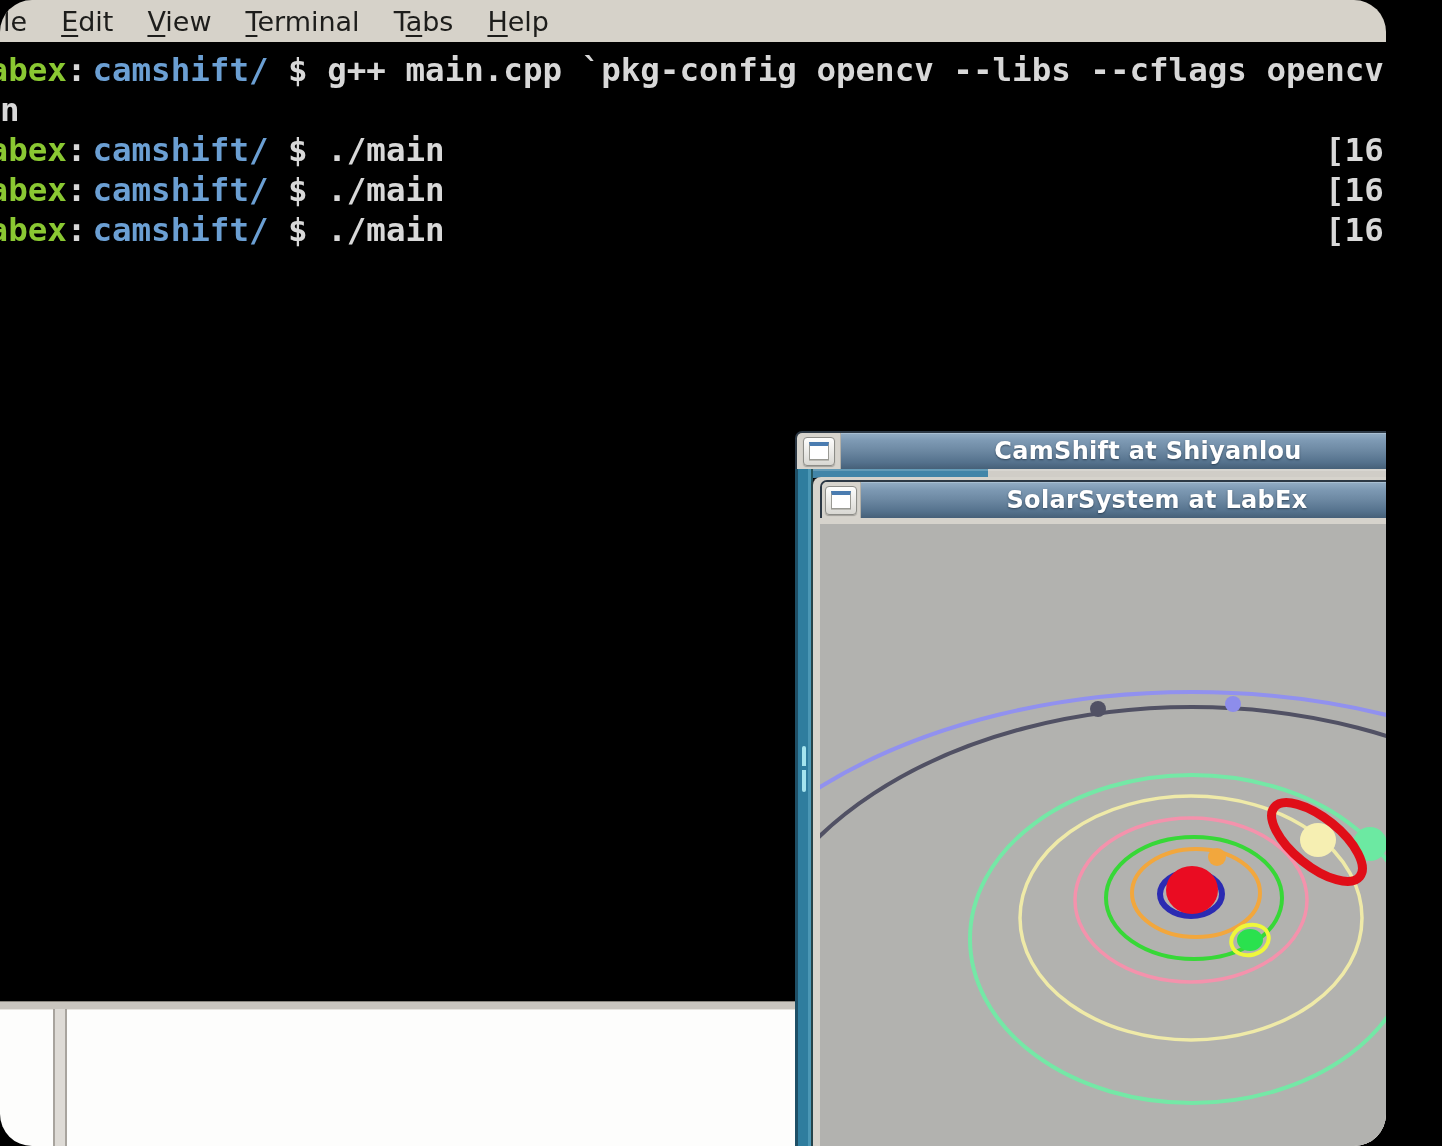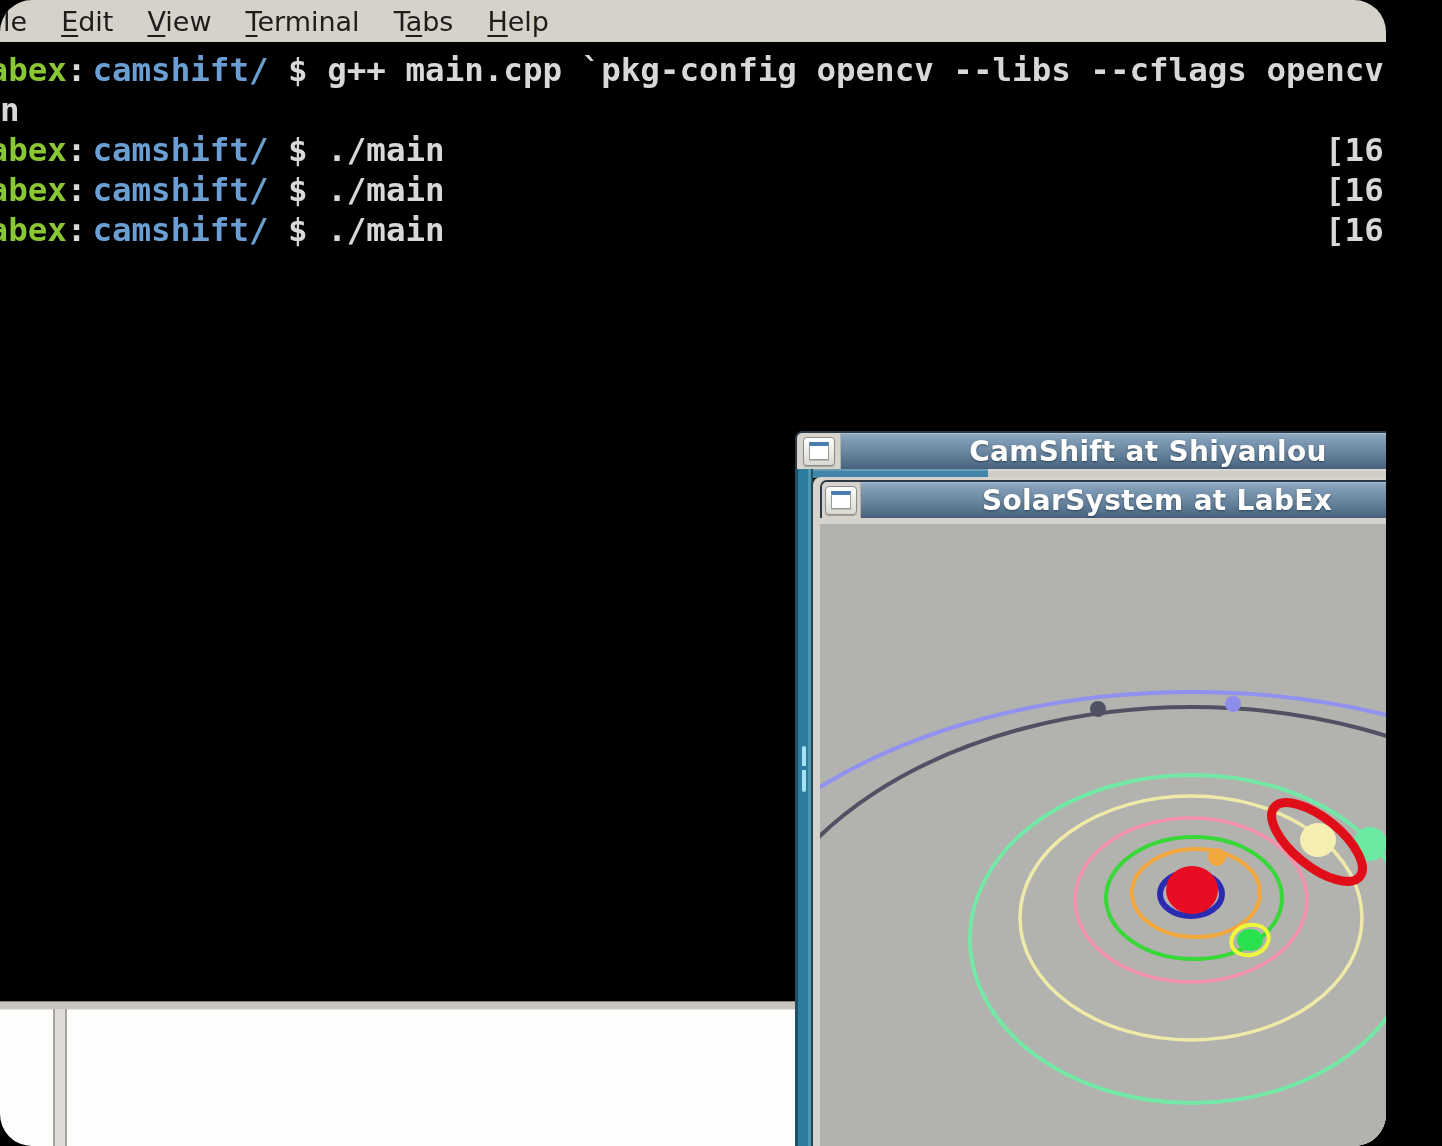--- a/index.html
+++ b/index.html
@@ -58,21 +58,21 @@
   .btn-zone {
     width:43px; background:#d7d4cd; display:flex; align-items:center; justify-content:center;
     border-right:1px solid #b4b1a9;
   }
   .tb-gradient {
     flex:1; display:flex; align-items:center; justify-content:center;
     background:linear-gradient(180deg,#94aec5 0%,#7e9ab4 20%,#6d89a3 48%,#54718c 82%,#466078 100%);
     box-shadow:inset 0 1px 0 #a9bfd2;
   }
   .tb-title {
-    color:#fff; font-weight:bold; font-size:28px;
+    color:#fff; font-weight:bold; font-size:24px;
     text-shadow:0 1px 2px rgba(20,35,50,.6); letter-spacing:.3px;
   }
   .win-btn {
     width:30px; height:27px; border-radius:4px;
     background:linear-gradient(#fefefd,#d9d8d3);
     border:1px solid #8d8d88; box-shadow:0 1px 1px rgba(0,0,0,.25);
     display:flex; align-items:center; justify-content:center;
   }
   .win-btn .glyph {
     width:18px; height:13px; background:#ffffff;

